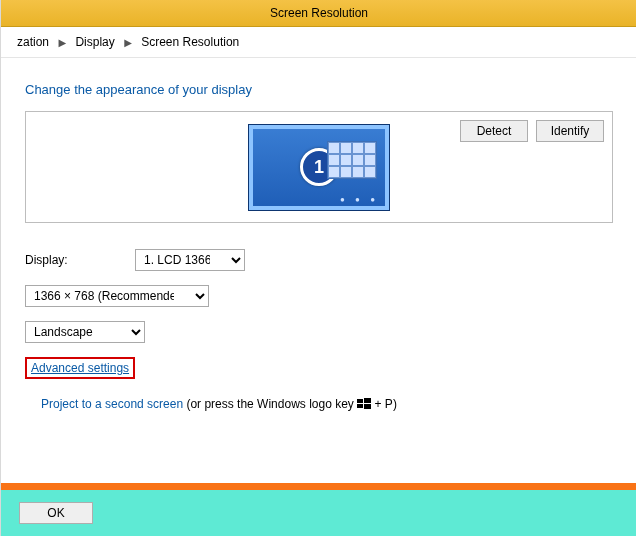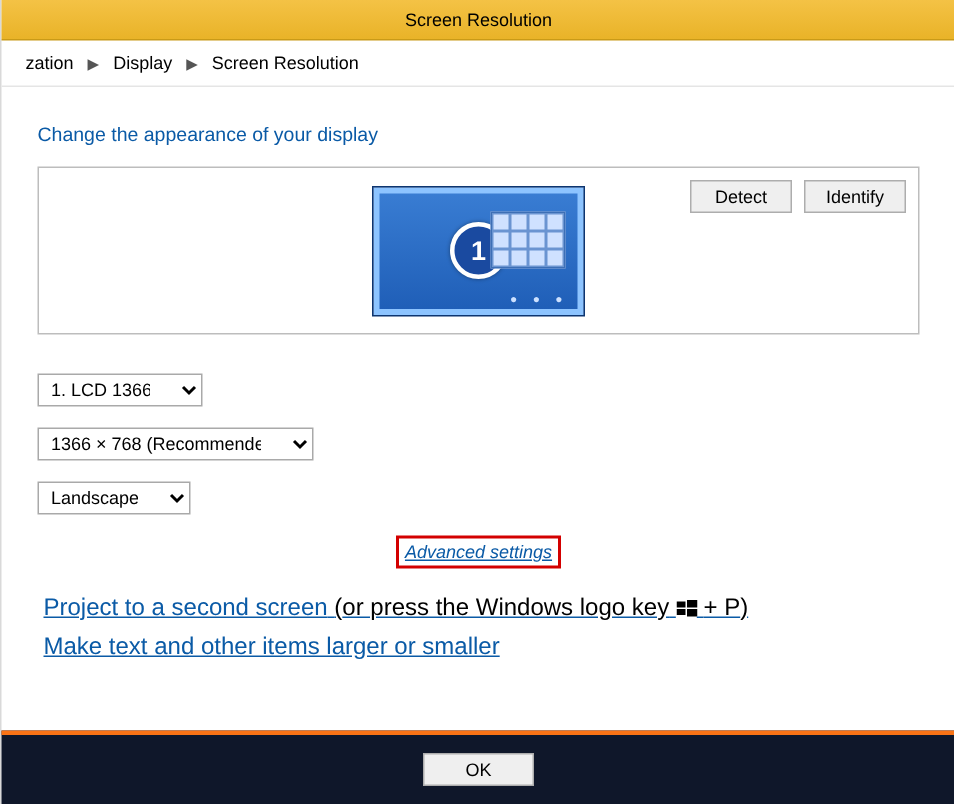--- a/index.html
+++ b/index.html
@@ -14,27 +14,27 @@
   .btn{min-width:68px;height:22px;border:1px solid #adadad;background:#efefef;font-size:12px;cursor:pointer;}
   .btn:disabled{color:#9a9a9a;}
   .monitor{width:140px;height:85px;background:linear-gradient(#3a7ed4,#1e5db6);border:1px solid #0d3570;box-shadow:0 0 0 4px #8dc4ff inset;position:relative;display:flex;align-items:center;justify-content:center;}
   .monitor .num{width:32px;height:32px;border-radius:50%;background:#1a4aa0;border:3px solid #fff;color:#fff;font-size:18px;font-weight:bold;display:flex;align-items:center;justify-content:center;box-shadow:0 0 3px rgba(0,0,0,.4);}
   .monitor .grid{position:absolute;right:12px;top:16px;width:48px;height:36px;background:#cfe1ff;border:1px solid #3d6fb5;display:grid;grid-template-columns:repeat(4,1fr);grid-template-rows:repeat(3,1fr);}
   .monitor .grid div{border:1px solid #6a94d1;}
   .monitor .dots{position:absolute;right:10px;bottom:6px;color:#cde1ff;letter-spacing:4px;font-size:8px;}
   .row{display:flex;align-items:center;margin-bottom:14px;}
   .row label{width:110px;}
   select{height:22px;border:1px solid #a9a9a9;background:#fff;font-size:12px;padding:0 18px 0 4px;}
-  .adv-wrap{text-align:center;margin-top:6px;font-style:italic;}
+  .adv-wrap{text-align:left;margin-top:6px;}
   .adv-link{color:#0a5aa6;text-decoration:underline;padding:2px 4px;border:2px solid #d30000;font-size:12px;cursor:pointer;display:inline-block;}
   .links{margin-top:18px;}
-  .link{color:#0a5aa6;display:block;margin:8px 4px;font-size:16px;cursor:pointer;text-decoration:underline;}
+  .link{color:#0a5aa6;display:block;margin:8px 16px;font-size:12px;cursor:pointer;}
   .link span.plain{color:#000;}
   .winkey{display:inline-block;width:14px;height:12px;vertical-align:-2px;}
-  .footer{position:absolute;left:0;right:0;bottom:0;height:46px;border-top:3px solid #f97316;display:flex;align-items:center;justify-content:center;gap:8px;padding:0 18px;background:#0f172a;}
+  .footer{position:absolute;left:0;right:0;bottom:0;height:46px;border-top:7px solid #f97316;display:flex;align-items:center;justify-content:flex-start;gap:8px;padding:0 18px;background:#5eead4;}
   .footer .btn{min-width:74px;}
 </style>
 </head>
 <body>
 <div class="window">
 
   <div class="titlebar">Screen Resolution</div>
 
   <div class="breadcrumb">
     <span>zation</span>
@@ -66,49 +66,49 @@
         <div class="num">1</div>
         <div class="dots">● ● ●</div>
       </div>
       <div class="preview-buttons">
         <button class="btn">Detect</button>
         <button class="btn">Identify</button>
       </div>
     </div>
 
     <div class="row">
+      <label>Display:</label>
       <select style="width:110px">
         <option>1. LCD 1366x768</option>
       </select>
     </div>
     <div class="row">
       <select style="width:184px">
         <option>1366 × 768 (Recommended)</option>
       </select>
     </div>
     <div class="row">
-      <select style="width:102px">
+      <select style="width:120px">
         <option>Landscape</option>
       </select>
     </div>
 
     <div class="adv-wrap">
       <a class="adv-link">Advanced settings</a>
     </div>
 
     <div class="links">
       <a class="link">
         <span>Project to a second screen</span>
         <span class="plain"> (<span>or press the Windows logo key</span> <svg class="winkey" viewBox="0 0 14 12">
               <rect x="0" y="1" width="6" height="4" fill="#000"></rect>
               <rect x="7" y="0" width="7" height="5" fill="#000"></rect>
               <rect x="0" y="6" width="6" height="4" fill="#000"></rect>
               <rect x="7" y="6" width="7" height="5" fill="#000"></rect>
             </svg> <span>+ P</span>)</span>
       </a>
-      <a class="link">Make text and other items larger or smaller</a>
     </div>
   </div>
 
   <div class="footer">
     <button class="btn">OK</button>
   </div>
 </div>
 
 </body></html>

